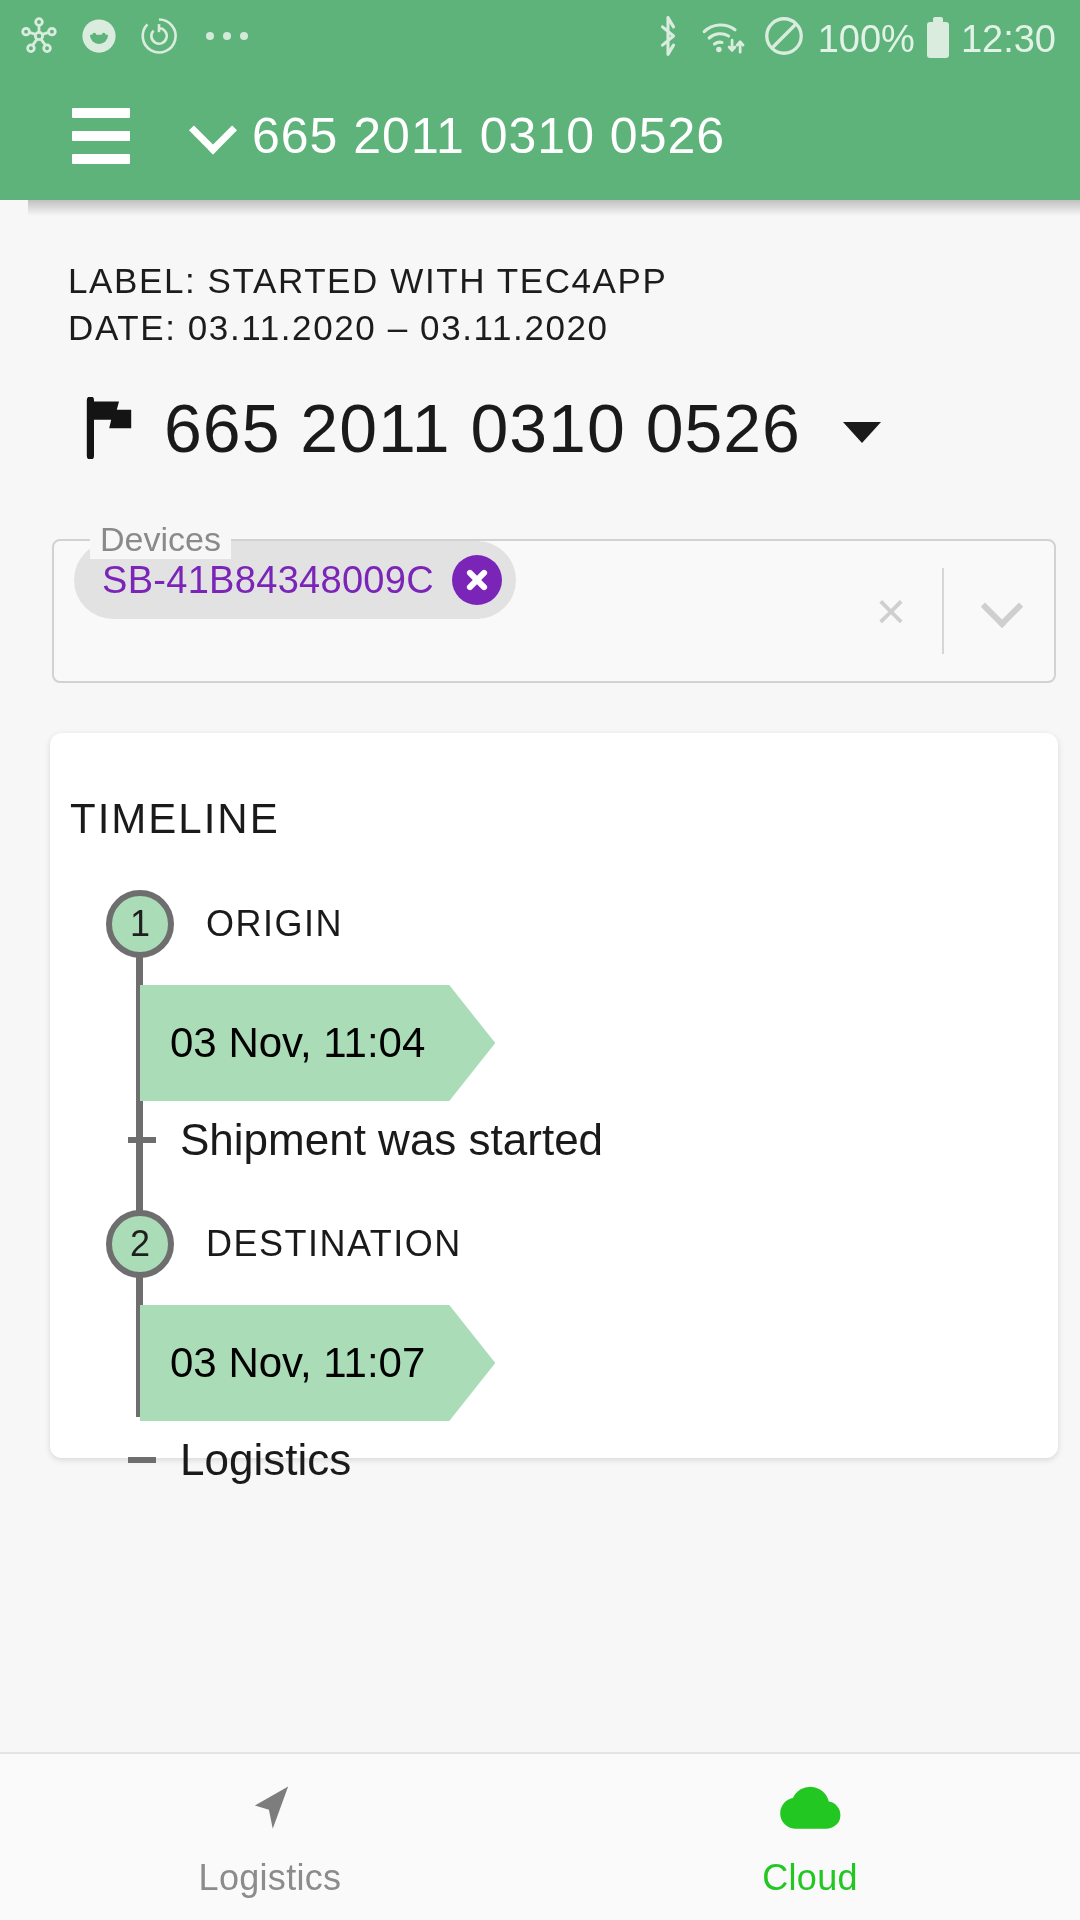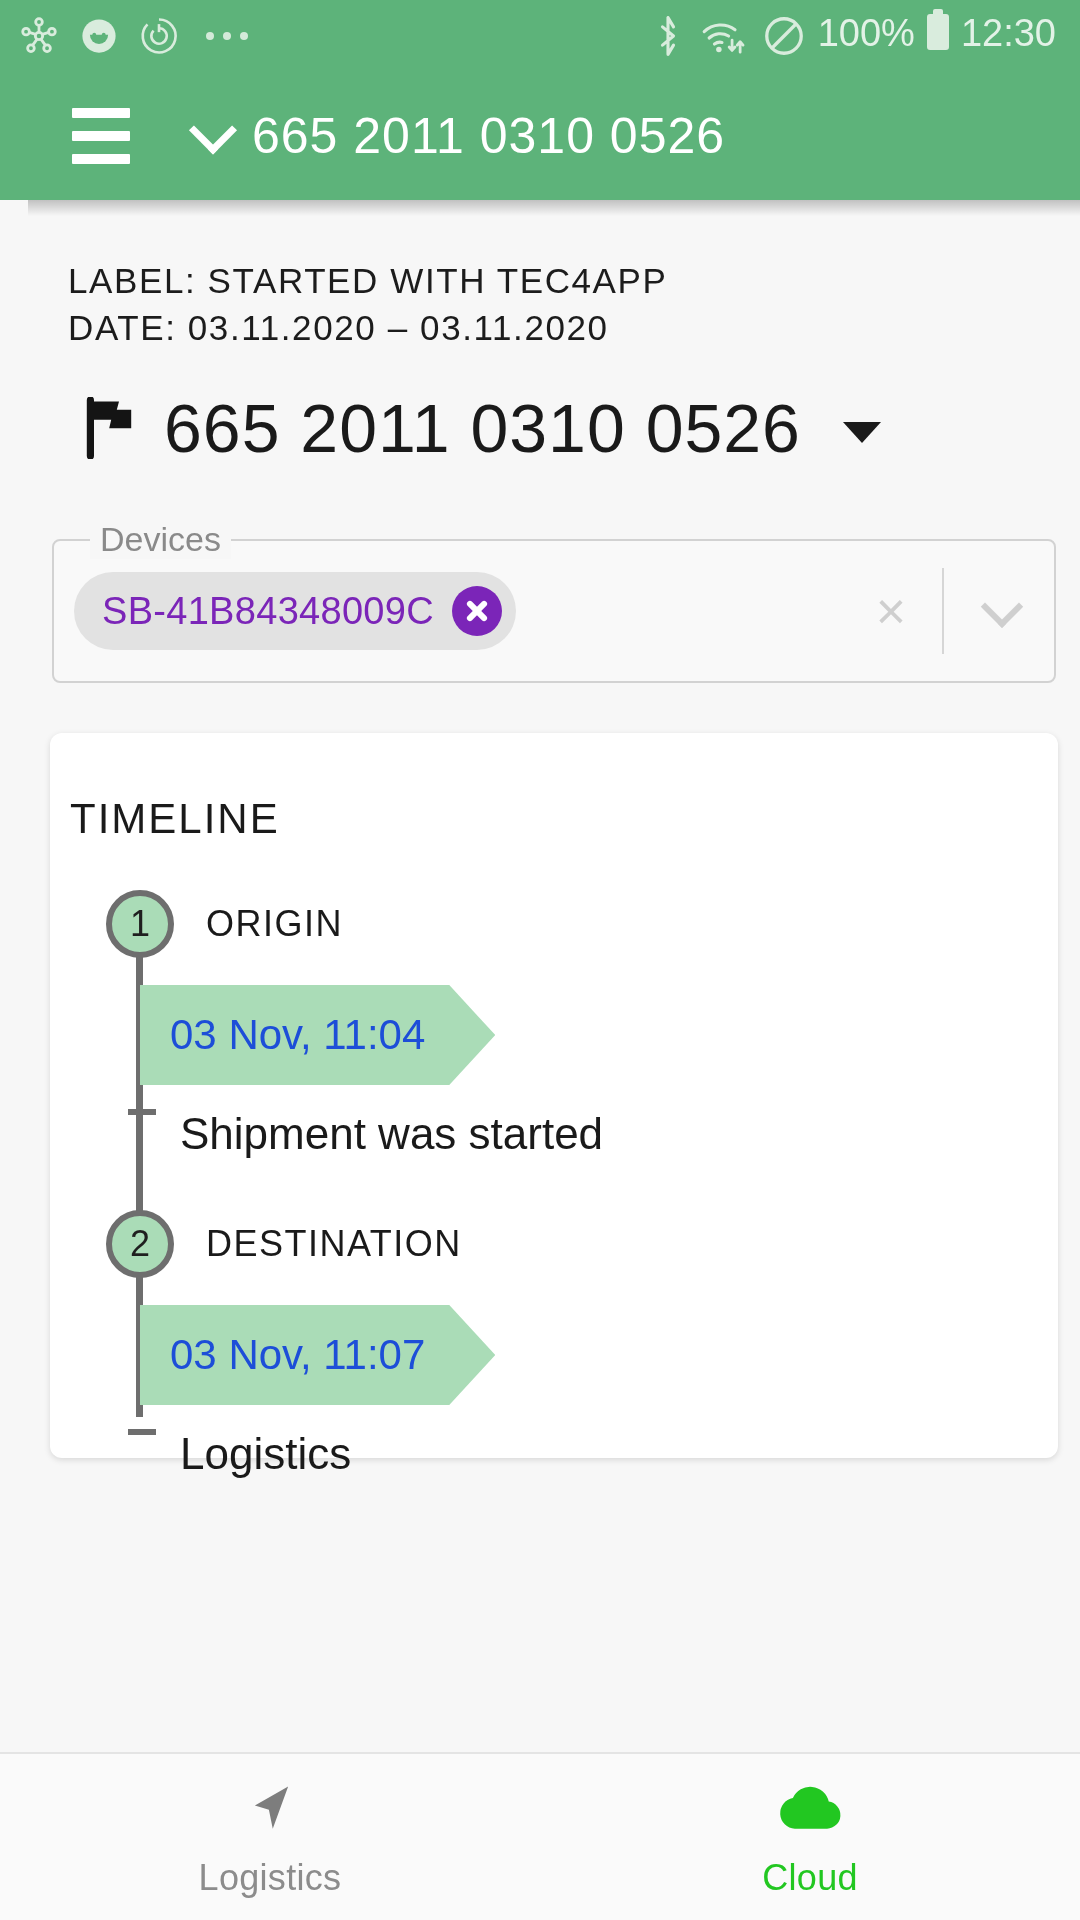--- a/index.html
+++ b/index.html
@@ -35,21 +35,21 @@
     flex: 0 0 auto;
   }
   .sb-left {
     display: flex;
     align-items: center;
     gap: 18px;
   }
   .sb-right {
     margin-left: auto;
     display: flex;
-    align-items: flex-start;
+    align-items: flex-end;
     gap: 12px;
   }
   .sb-icon { display: block; }
   .sb-dots {
     display: flex;
     gap: 9px;
     align-items: center;
     margin-left: 8px;
   }
   .sb-dots i {
@@ -177,21 +177,20 @@
 
   
   .devices-field {
     position: relative;
     margin: 72px 24px 0 24px;
     height: 144px;
     border: 2px solid #d2d2d2;
     border-radius: 8px;
     background: #f9f9f9;
     display: flex;
-    align-items: center;
   }
   .devices-legend {
     position: absolute;
     top: -21px;
     left: 36px;
     background: #f7f7f7;
     padding: 0 10px;
     font-size: 34px;
     color: #8a8a8a;
   }
@@ -341,31 +340,32 @@
 
   .tl-badge-row {
     position: relative;
     height: 94px;
     margin-top: 22px;
     padding-left: 50px;
   }
   .tl-badge {
     display: inline-flex;
     align-items: center;
-    height: 100px;
+    height: 116px;
     background: #aadcb7;
-    color: #1d4ed8;
+    color: #000000;
     font-size: 42px;
     padding: 0 70px 0 30px;
     clip-path: polygon(0 0, calc(100% - 46px) 0, 100% 50%, calc(100% - 46px) 100%, 0 100%);
     white-space: nowrap;
   }
 
   .tl-event {
     display: flex;
+    align-items: center;
     margin-top: 30px;
     padding-left: 50px;
     height: 62px;
     position: relative;
   }
   .tl-tick {
     width: 28px;
     height: 6px;
     background: #6e6e6e;
     flex: 0 0 auto;

